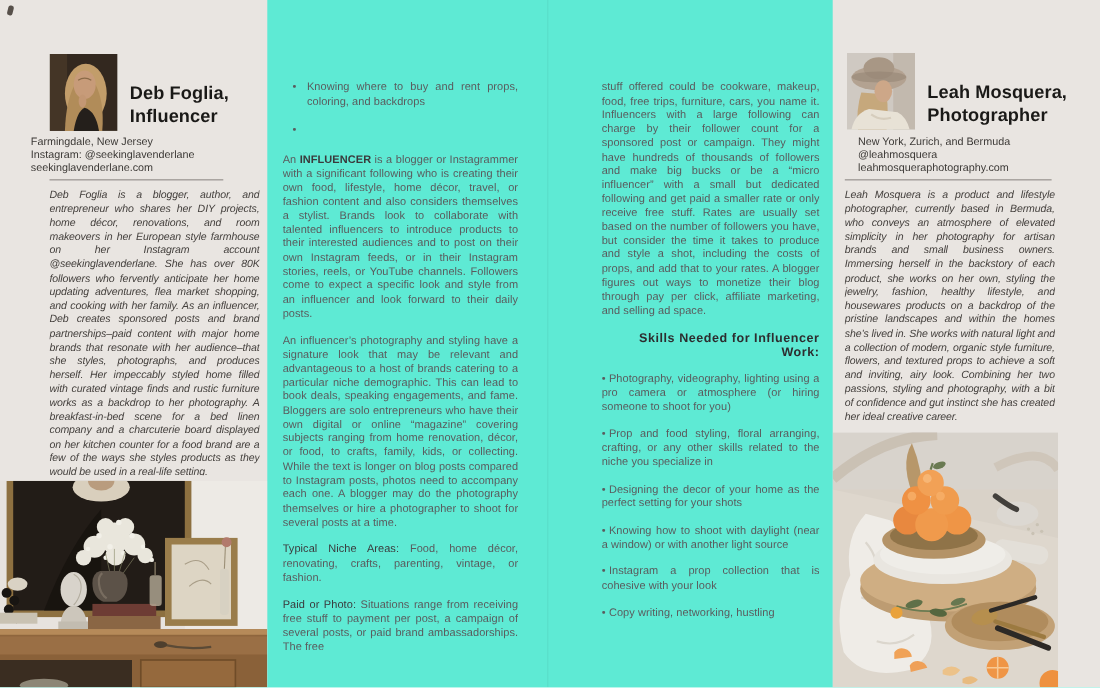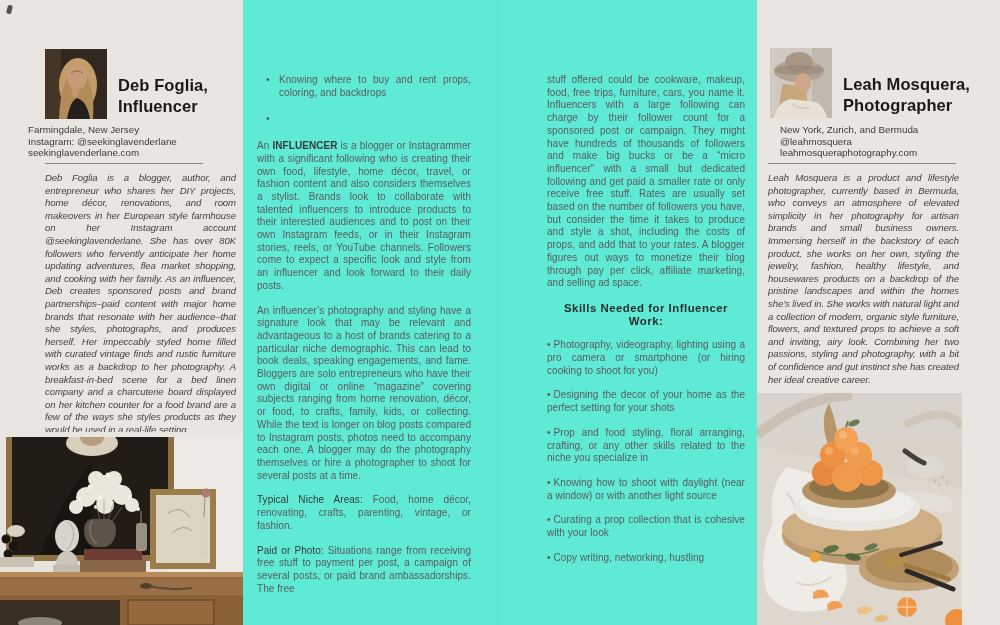--- a/index.html
+++ b/index.html
@@ -43,21 +43,21 @@
     color:#5a5b5d; text-align:justify; letter-spacing:0.05px; overflow:hidden; height:551px; }
   .col1 { left:257px; width:214px; }
   .col2 { left:547px; width:198px; }
   .col p { margin:0 0 12px 0; }
   .bullet-row { display:flex; margin:0 0 14px 0; }
   .bullet-row .dot { flex:0 0 22px; padding-left:9px; box-sizing:border-box; color:#5a5b5d; }
   .bullet-row .btext { flex:1; text-align:justify; }
   .lbl { font-weight:normal; color:#3a3a3c; }
   b.capsbold { color:#3a3a3c; }
   .skills-heading { font-weight:bold; font-size:11.4px; color:#2d2d2f;
-    letter-spacing:0.5px; margin:22px 0 16px 0; text-align:center; }
+    letter-spacing:0.5px; margin:22px 0 16px 0; text-align:right; }
   .c2bullet { margin:0 0 10px 0; }
   .c2bullet .idot { margin-right:3px; }
 
   
   .photo { position:absolute; overflow:hidden; }
   .photo svg { display:block; }
   .photo-left  { left:0;     top:437px; width:243px; height:188px; }
   .photo-right { left:757px; top:393px; width:205px; height:232px; }
 </style>
 </head>
@@ -186,25 +186,25 @@
     </div>
     <p><span>An </span><b class="capsbold">INFLUENCER</b><span> is a blogger or Instagrammer with a significant following who is creating their own food, lifestyle, home décor, travel, or fashion content and also considers themselves a stylist. Brands look to collaborate with talented influencers to introduce products to their interested audiences and to post on their own Instagram feeds, or in their Instagram stories, reels, or YouTube channels. Followers come to expect a specific look and style from an influencer and look forward to their daily posts.</span></p>
     <p>An influencer’s photography and styling have a signature look that may be relevant and advantageous to a host of brands catering to a particular niche demographic. This can lead to book deals, speaking engagements, and fame. Bloggers are solo entrepreneurs who have their own digital or online “magazine” covering subjects ranging from home renovation, décor, or food, to crafts, family, kids, or collecting. While the text is longer on blog posts compared to Instagram posts, photos need to accompany each one. A blogger may do the photography themselves or hire a photographer to shoot for several posts at a time.</p>
     <p><span class="lbl">Typical Niche Areas:</span><span> Food, home décor, renovating, crafts, parenting, vintage, or fashion.</span></p>
     <p><span class="lbl">Paid or Photo:</span><span> Situations range from receiving free stuff to payment per post, a campaign of several posts, or paid brand ambassadorships. The free</span></p>
   </div>
 
   <div class="col col2">
     <p>stuff offered could be cookware, makeup, food, free trips, furniture, cars, you name it. Influencers with a large following can charge by their follower count for a sponsored post or campaign. They might have hundreds of thousands of followers and make big bucks or be a “micro influencer” with a small but dedicated following and get paid a smaller rate or only receive free stuff. Rates are usually set based on the number of followers you have, but consider the time it takes to produce and style a shot, including the costs of props, and add that to your rates. A blogger figures out ways to monetize their blog through pay per click, affiliate marketing, and selling ad space.</p>
     <p class="skills-heading">Skills Needed for Influencer Work:</p>
-    <p class="c2bullet"><span class="idot">•</span><span>Photography, videography, lighting using a pro camera or smartphone (or hiring cooking to shoot for you)</span></p>
+    <p class="c2bullet"><span class="idot">•</span><span>Photography, videography, lighting using a pro camera or atmosphere (or hiring someone to shoot for you)</span></p>
+    <p class="c2bullet"><span class="idot">•</span><span>Prop and food styling, floral arranging, crafting, or any other skills related to the niche you specialize in</span></p>
     <p class="c2bullet"><span class="idot">•</span><span>Designing the decor of your home as the perfect setting for your shots</span></p>
-    <p class="c2bullet"><span class="idot">•</span><span>Prop and food styling, floral arranging, crafting, or any other skills related to the niche you specialize in</span></p>
     <p class="c2bullet"><span class="idot">•</span><span>Knowing how to shoot with daylight (near a window) or with another light source</span></p>
-    <p class="c2bullet"><span class="idot">•</span><span>Curating a prop collection that is cohesive with your look</span></p>
+    <p class="c2bullet"><span class="idot">•</span><span>Instagram a prop collection that is cohesive with your look</span></p>
     <p class="c2bullet"><span class="idot">•</span><span>Copy writing, networking, hustling</span></p>
   </div>
 
   <div class="profile-head ph-right">
     <div class="portrait">
       <svg viewBox="0 0 62 70" width="62" height="70" preserveAspectRatio="none">
         <rect width="62" height="70" fill="#cfc9c2"></rect>
         <rect x="42" width="20" height="70" fill="#b8ac9e" opacity="0.55"></rect>
         <path d="M10 70 Q8 52 13 36 L36 38 Q38 55 36 70 Z" fill="#c6a87c"></path>
         <ellipse cx="29" cy="23" rx="25" ry="11" fill="#b3a291"></ellipse>

